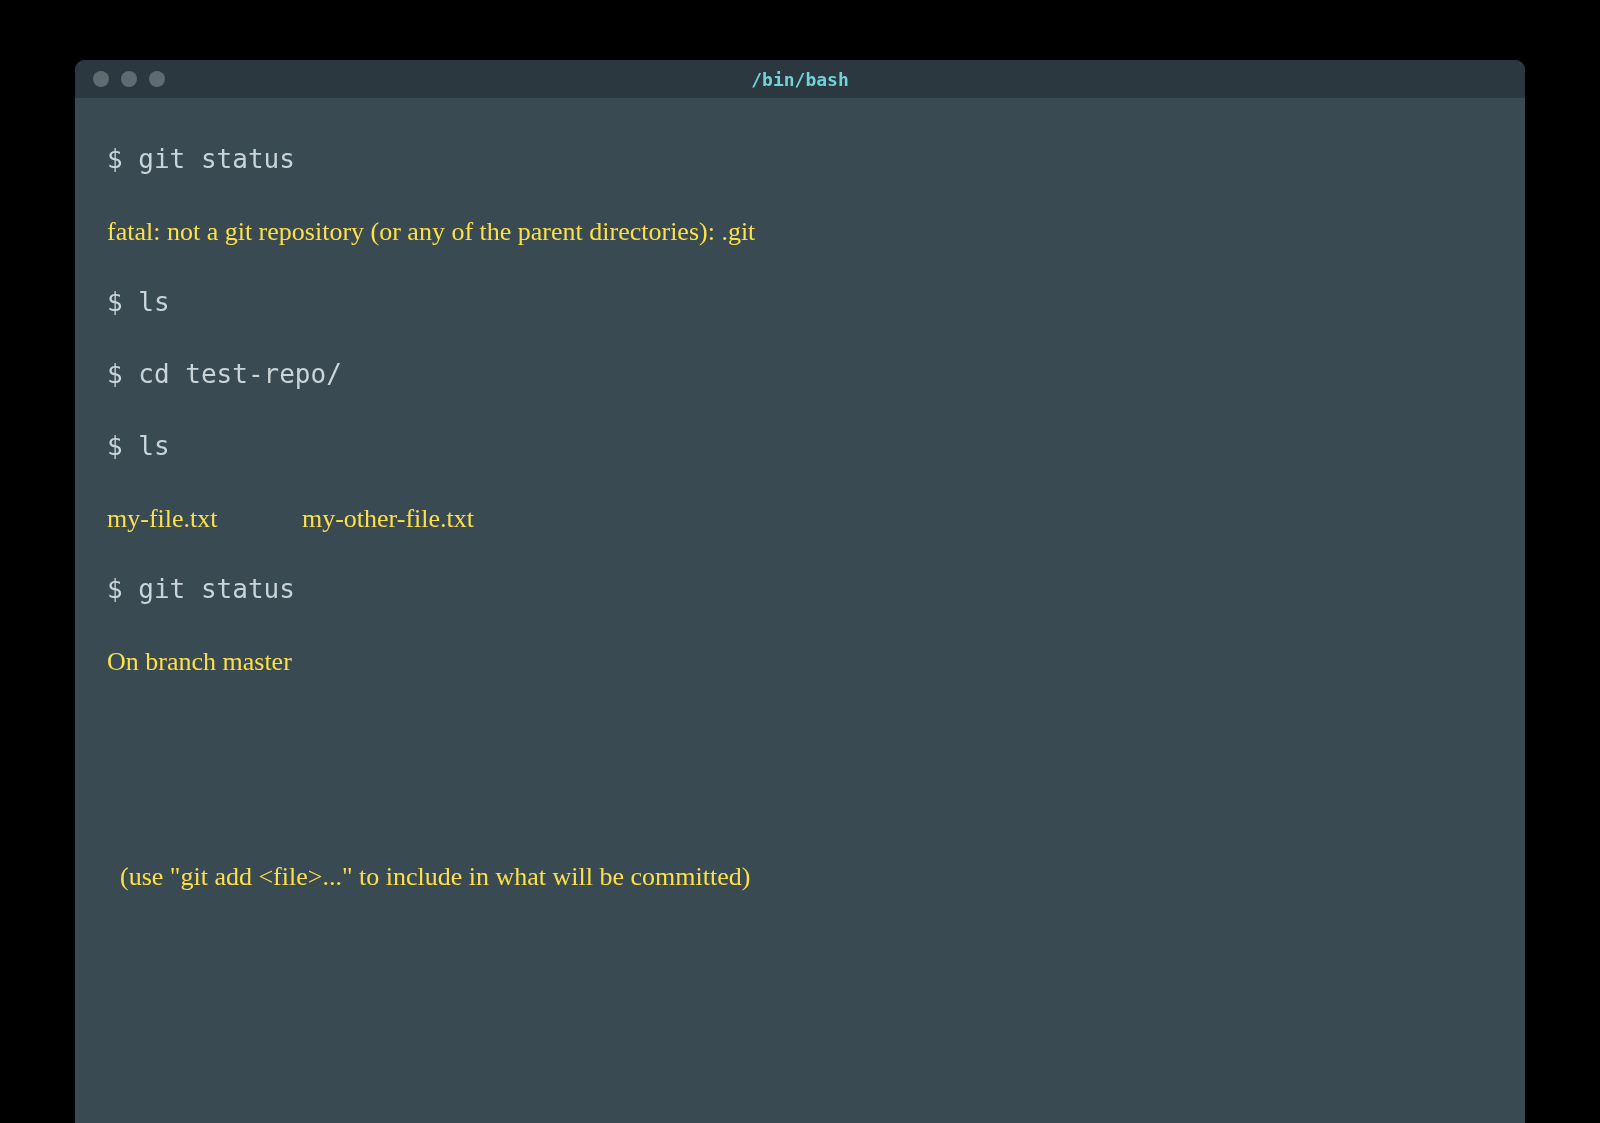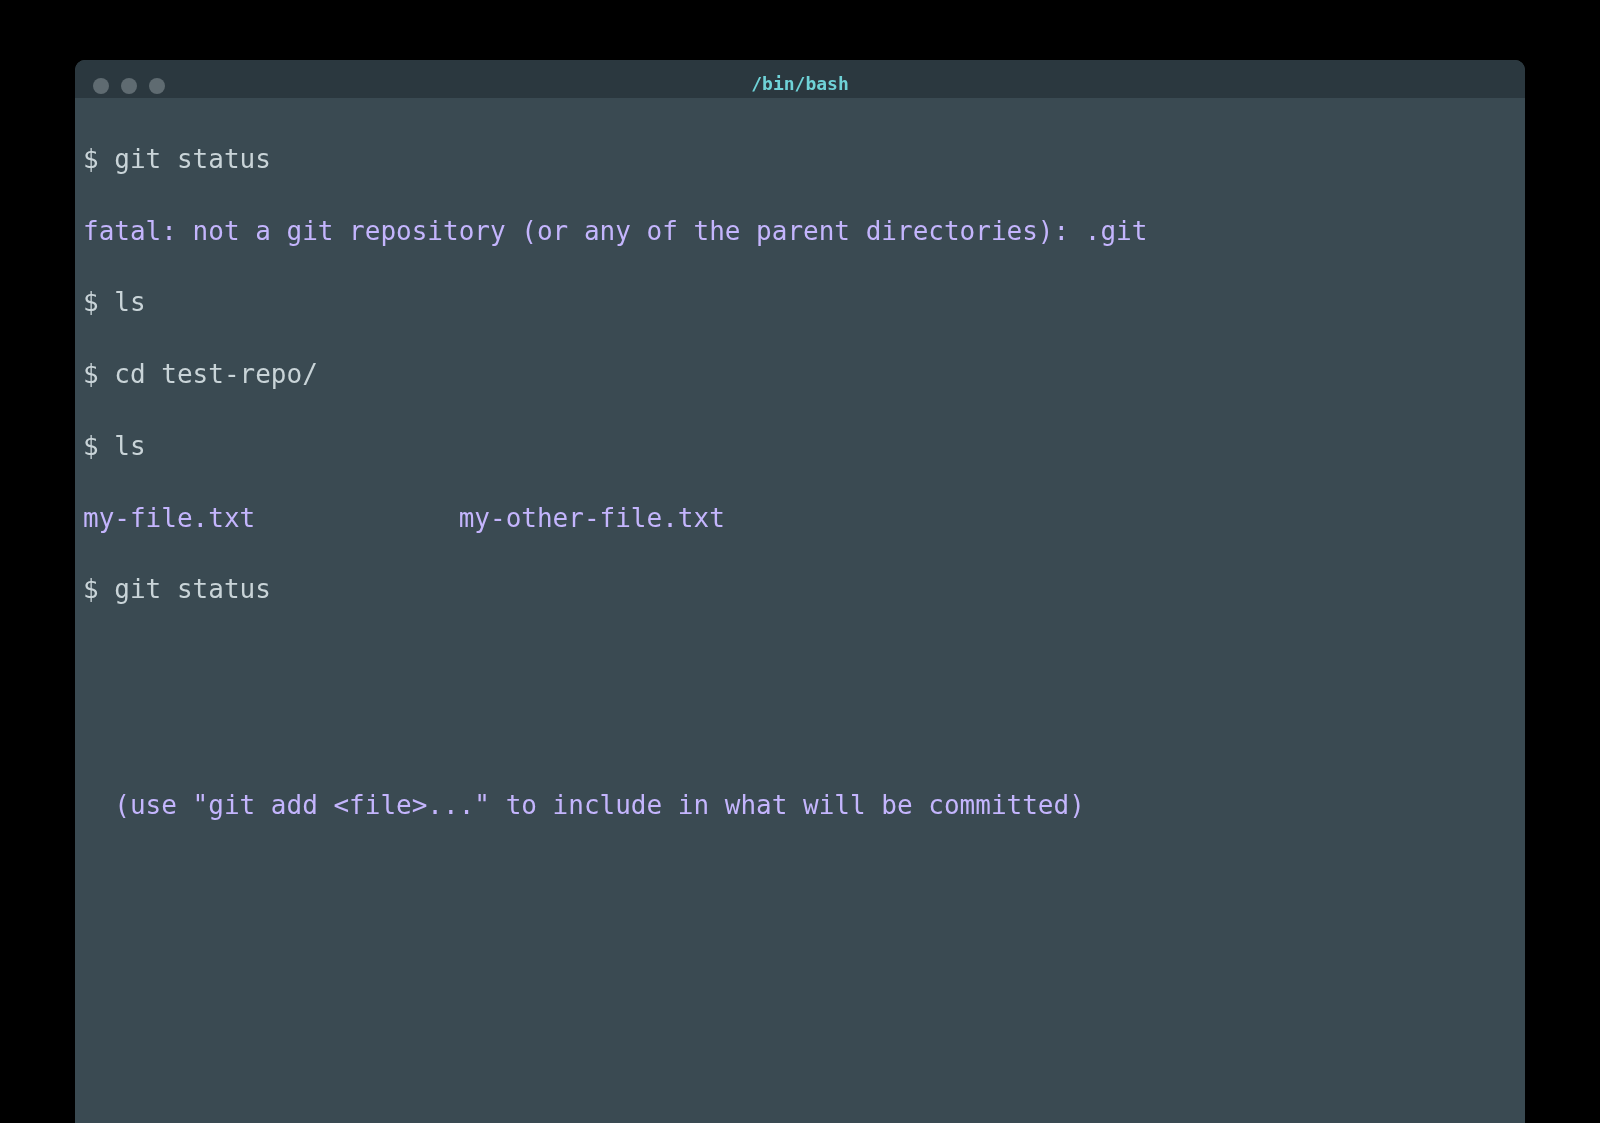--- a/index.html
+++ b/index.html
@@ -16,21 +16,21 @@
       width: 1450px;
       background: #3a4a52;
       border-radius: 10px;
       overflow: hidden;
       box-shadow: 0 10px 40px rgba(0,0,0,0.6);
     }
     .titlebar {
       background: #2b383f;
       height: 38px;
       display: flex;
-      align-items: flex-end;
+      align-items: center;
       position: relative;
       padding: 4px 18px;
     }
     .traffic-lights {
       display: flex;
       gap: 12px;
       align-items: center;
     }
     .traffic-light {
       width: 16px;
@@ -49,24 +49,24 @@
       pointer-events: none;
     }
     .terminal-body {
       padding: 8px 8px 28px 8px;
       font-family: Menlo, Monaco, Consolas, monospace;
       font-size: 26px;
       line-height: 1.38;
       color: #c9d4d8;
       white-space: pre;
     }
-    .line { display: block; }
+    .line { display: block; margin-left: 24px; }
     .prompt-sym { color: #c9d4d8; }
     .cmd { color: #c9d4d8; }
-    .output { color: #c4b5fd; }
+    .output { color: #fde047; font-family: Liberation Serif, serif; }
     .blank-line { height: 1.38em; }
   </style>
 </head>
 <body>
 
 <div class="terminal-window">
   <div class="titlebar">
     <div class="traffic-lights">
       <div class="traffic-light"></div>
       <div class="traffic-light"></div>
@@ -75,20 +75,21 @@
     <div class="titlebar-title">/bin/bash</div>
   </div>
   <div class="terminal-body">
 <span class="line"><span class="prompt-sym">$</span> <span class="cmd">git status</span></span>
 <span class="line output">fatal: not a git repository (or any of the parent directories): .git</span>
 <span class="line"><span class="prompt-sym">$</span> <span class="cmd">ls</span></span>
 <span class="line"><span class="prompt-sym">$</span> <span class="cmd">cd test-repo/</span></span>
 <span class="line"><span class="prompt-sym">$</span> <span class="cmd">ls</span></span>
 <span class="line output">my-file.txt             my-other-file.txt</span>
 <span class="line"><span class="prompt-sym">$</span> <span class="cmd">git status</span></span>
+<span class="line output">On branch master</span>
 <div class="blank-line"></div>
 <div class="blank-line"></div>
 <span class="line output">  (use "git add &lt;file&gt;..." to include in what will be committed)</span>
 
 
 
 
 
 
   </div>

